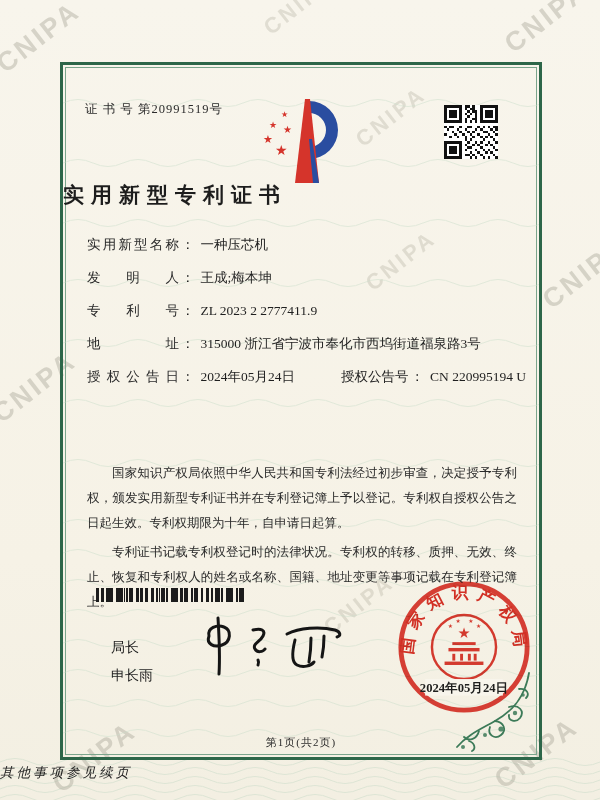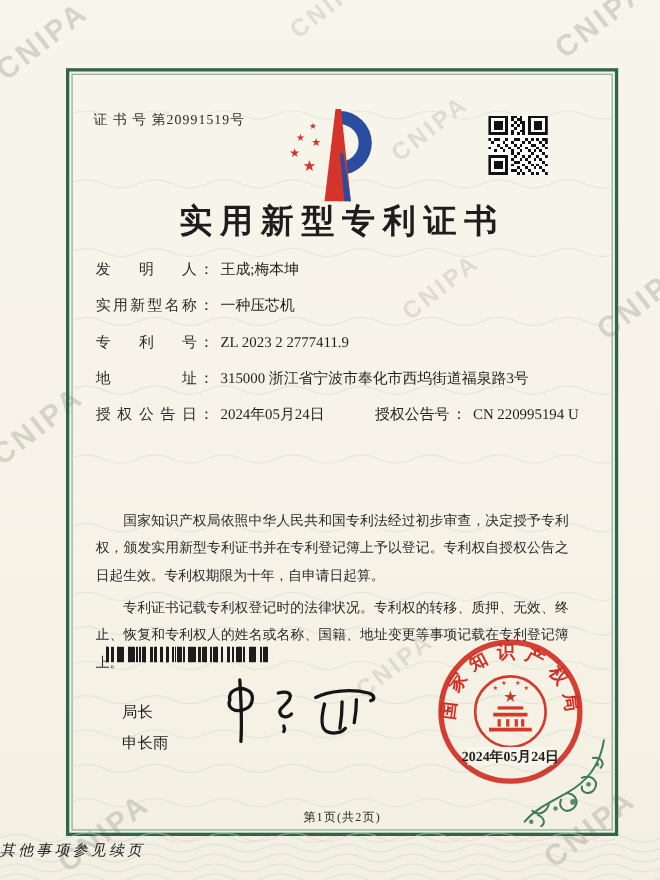--- a/index.html
+++ b/index.html
@@ -16,37 +16,37 @@
     user-select:none;white-space:nowrap;
   }
   .wm.small{font-size:22px;color:rgba(168,164,150,0.30);}
   .wm1{left:-10px;top:22px;} .wm2{left:498px;top:2px;} .wm3{left:350px;top:104px;}
   .wm4{left:536px;top:258px;} .wm5{left:-14px;top:372px;} .wm6{left:360px;top:248px;}
   .wm7{left:318px;top:592px;} .wm8{left:488px;top:738px;} .wm9{left:46px;top:742px;}
   .wm10{left:258px;top:-8px;}
   
   .cert{
     position:absolute;left:60px;top:62px;width:476px;height:692px;
-    border:3px solid #2d6649;z-index:2;background:transparent;padding-left:20px;
+    border:3px solid #2d6649;z-index:2;background:transparent;
   }
   .cert .innerline{
     position:absolute;inset:2px;border:1px solid #7aa58c;pointer-events:none;
   }
   .waves{position:absolute;inset:0;z-index:0;opacity:.5;}
   .waves-strip{position:absolute;left:0;top:754px;width:600px;height:46px;z-index:0;opacity:.5;}
   .cert > *{z-index:2;}
   
   .certno{
     position:absolute;left:22px;top:36px;font-size:12.5px;letter-spacing:1px;color:#2b2b2b;
   }
   .logo{position:absolute;left:182px;top:30px;width:120px;height:92px;}
   .qr{position:absolute;left:381px;top:40px;width:54px;height:54px;}
   .title{
-    position:absolute;left:0;top:116px;width:100%;margin:0;text-align:center;
-    font-size:30px;font-weight:bold;letter-spacing:7px;color:#1d1d1d;
+    position:absolute;left:0;top:116px;width:100%;margin:0;
+    font-size:21px;font-weight:bold;letter-spacing:7px;color:#1d1d1d;
   }
   
   .fields{position:absolute;left:24px;top:163px;width:430px;font-size:13.5px;}
   .frow{height:33px;line-height:33px;white-space:nowrap;}
   .flabel{
     display:inline-block;width:92px;text-align:justify;text-align-last:justify;
     vertical-align:top;color:#2b2b2b;
   }
   .fcolon{display:inline-block;margin:0 6px 0 2px;}
   .fvalue{color:#1f1f1f;}
@@ -180,24 +180,24 @@
         M10 18h1v1h-1z M13 18h1v1h-1z M16 18h1v1h-1z M18 18h1v1h-1z
         M8 19h2v1H8z M11 19h1v1h-1z M14 19h1v1h-1z M19 19h1v1h-1z
         M10 20h1v1h-1z M12 20h1v1h-1z M15 20h1v1h-1z M17 20h1v1h-1z M20 20h1v1h-1z"></path>
       </g>
     </svg>
 
     <h1 class="title">实用新型专利证书</h1>
 
     <div class="fields">
       <div class="frow">
+        <span class="flabel">实用新型名称</span><span class="fcolon">：</span><span class="fvalue">一种压芯机</span>
+      </div>
+      <div class="frow">
         <span class="flabel">发明人</span><span class="fcolon">：</span><span class="fvalue">王成;梅本坤</span>
-      </div>
-      <div class="frow">
-        <span class="flabel">实用新型名称</span><span class="fcolon">：</span><span class="fvalue">一种压芯机</span>
       </div>
       <div class="frow">
         <span class="flabel">专利号</span><span class="fcolon">：</span><span class="fvalue">ZL 2023 2 2777411.9</span>
       </div>
       <div class="frow">
         <span class="flabel">地址</span><span class="fcolon">：</span><span class="fvalue">315000 浙江省宁波市奉化市西坞街道福泉路3号</span>
       </div>
       <div class="frow">
         <span class="flabel">授权公告日</span><span class="fcolon">：</span><span class="fvalue">2024年05月24日</span><span class="grant-gap"></span><span>授权公告号</span><span class="fcolon">：</span><span class="fvalue">CN 220995194 U</span>
       </div>

